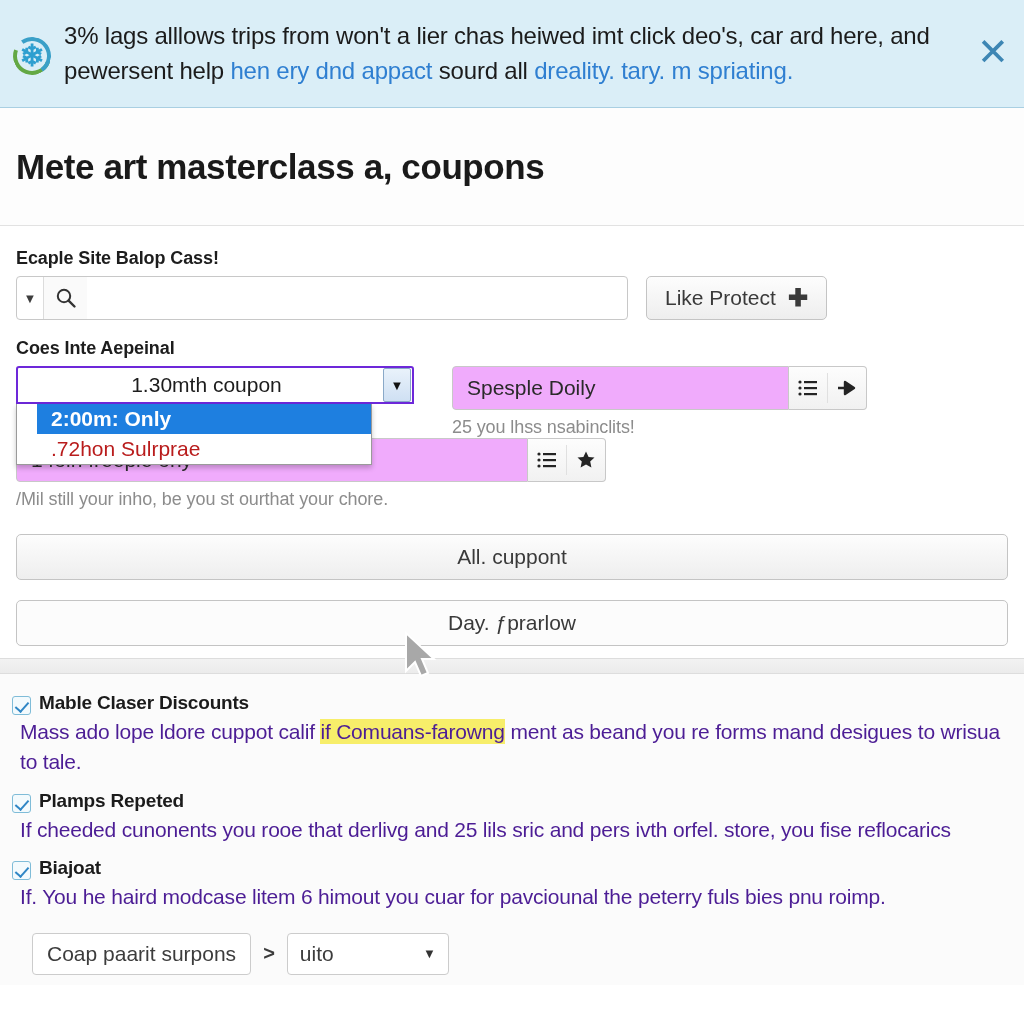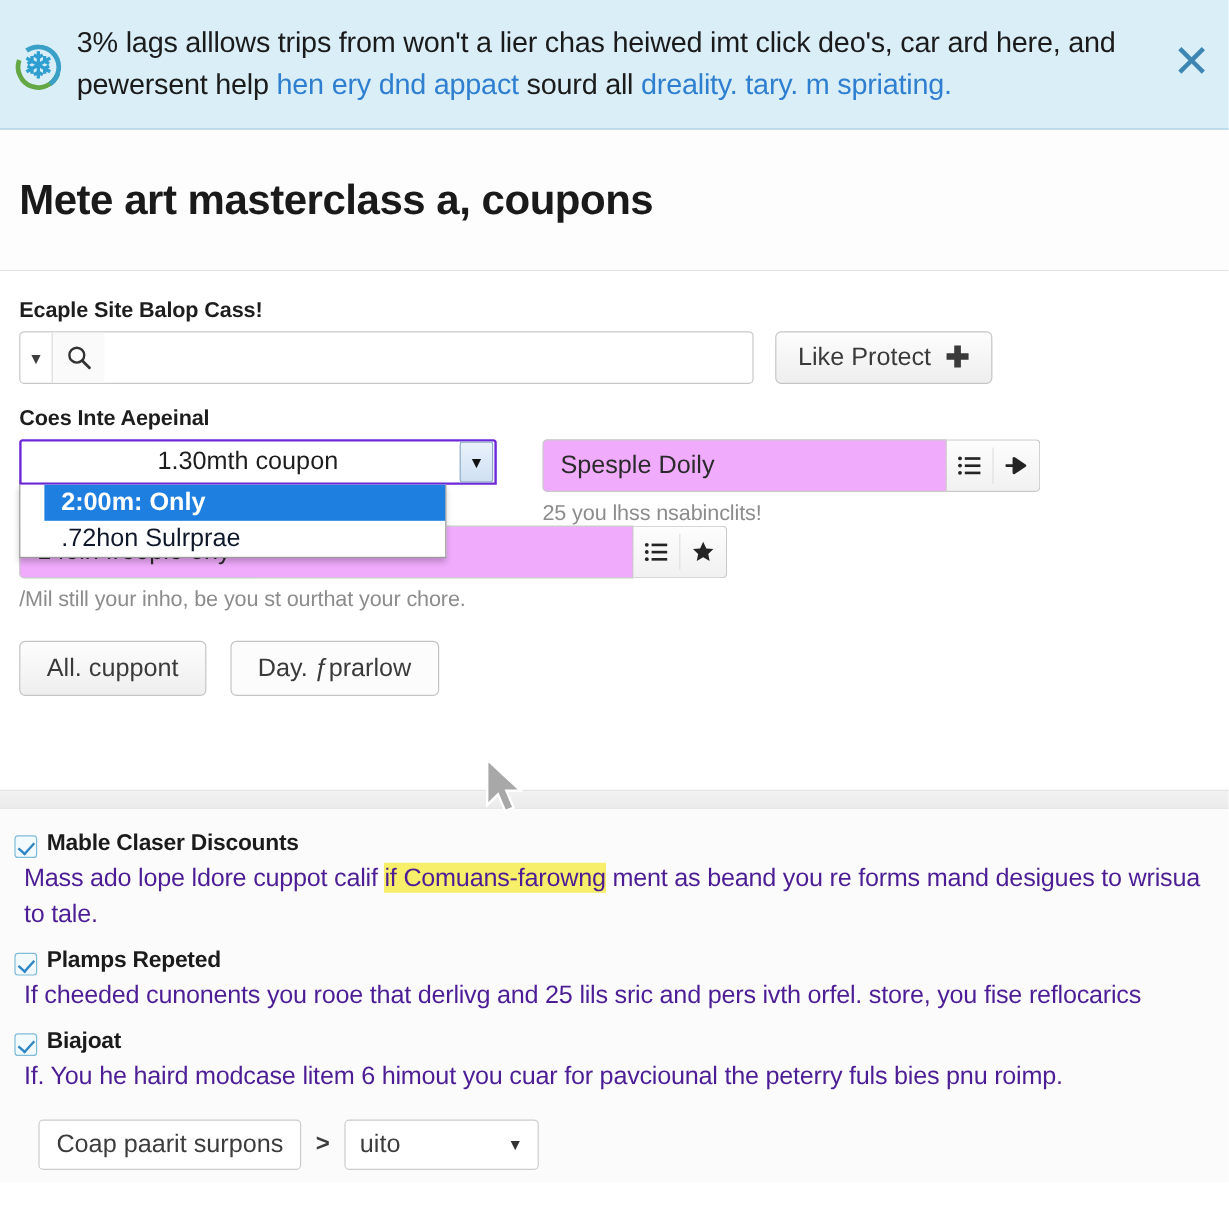--- a/index.html
+++ b/index.html
@@ -206,21 +206,21 @@
     border-top: none;
     box-shadow: 0 3px 5px rgba(0,0,0,0.22);
     z-index: 6;
     padding-left: 20px;
   }
   .select-opt {
     height: 30px;
     display: flex; align-items: center;
     padding-left: 14px;
     font-size: 21px;
-    color: #0f172a;
+    color: #b91c1c;
     cursor: pointer;
   }
   .select-opt.selected {
     background: #1e7fe0;
     color: #ffffff;
     font-weight: bold;
   }
 
   
   .field-group { display: flex; align-items: stretch; }
@@ -243,21 +243,21 @@
     display: flex; align-items: center;
   }
   .icon-btns .ib {
     width: 38px; height: 42px;
     display: flex; align-items: center; justify-content: center;
     cursor: pointer;
     color: #242424;
   }
   .icon-btns .sep { width: 1px; height: 30px; background: #e0e0e0; }
 
-  .btn-row { display: flex; gap: 20px; margin-top: 24px; }
+  .btn-row { display: flex; gap: 20px; margin-top: 24px; flex-direction: column; }
   .btn-row .btn { height: 46px; font-size: 21px; padding: 0 22px; }
 
   
   .cursor {
     position: absolute;
     left: 404px; top: 405px;
     width: 34px; height: 52px;
     z-index: 20;
     pointer-events: none;
   }

